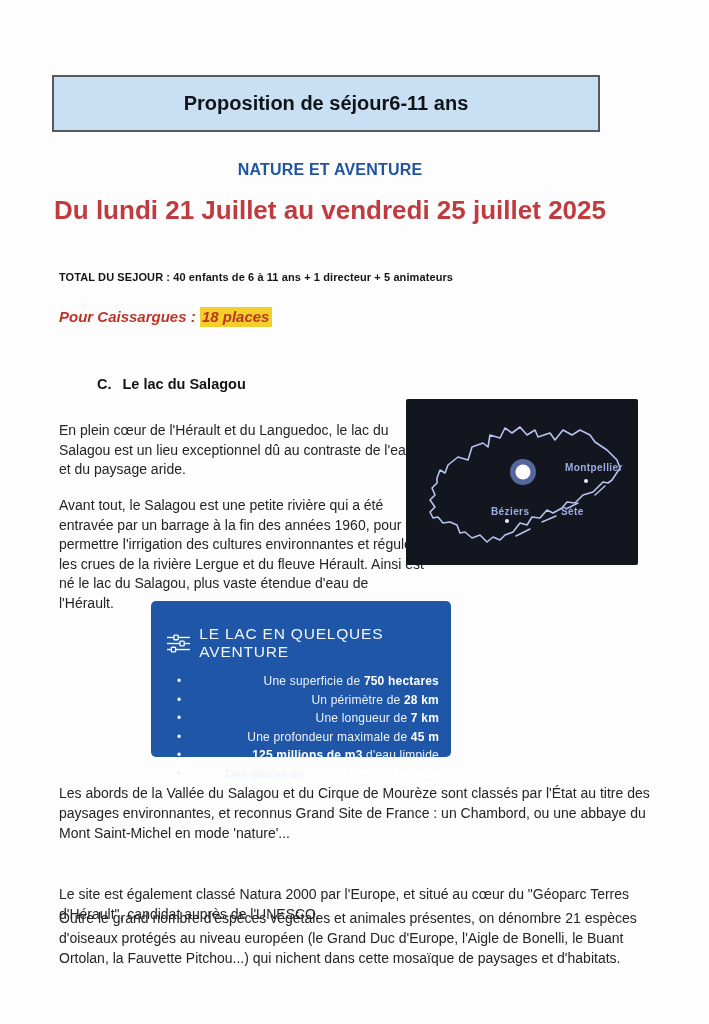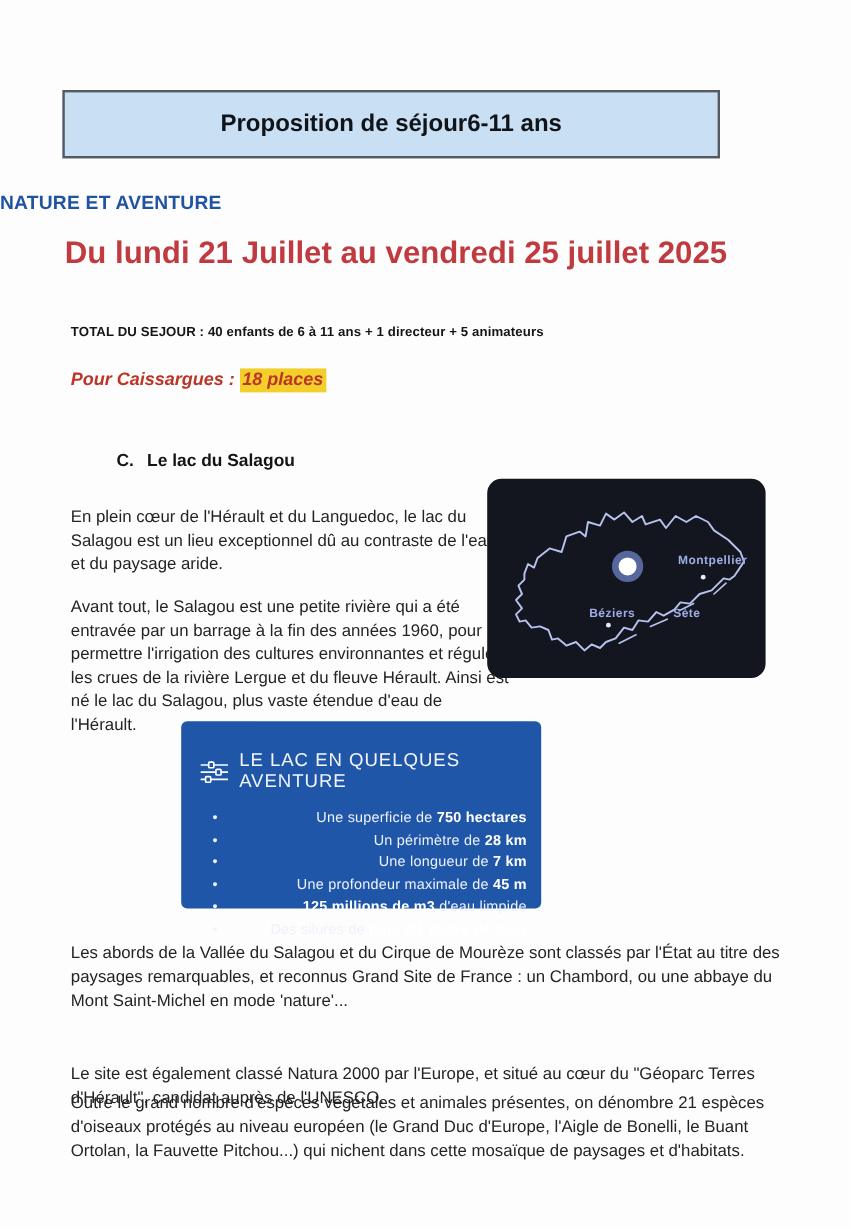--- a/index.html
+++ b/index.html
@@ -15,21 +15,21 @@
     overflow:hidden;
   }
   .title-box{
     position:absolute; left:52px; top:75px; width:548px; height:57px;
     background:var(--title-box-bg); border:2px solid var(--title-box-border);
     box-sizing:border-box; display:flex; flex-direction:row;
     align-items:center; justify-content:center;
     font-size:20px; font-weight:bold; line-height:25px; color:#101418;
   }
   .theme{
-    position:absolute; left:0; top:161px; width:660px; text-align:left;
+    position:absolute; left:0; top:161px; width:660px; text-align:center;
     color:var(--theme-blue); font-weight:bold; font-size:16px; letter-spacing:.2px;
   }
   .date-line{
     position:absolute; left:0; top:195px; width:660px; text-align:center;
     color:var(--date-red); font-weight:bold; font-size:26px;
   }
   .total-line{
     position:absolute; left:59px; top:271px; font-size:11px; font-weight:bold;
     color:#151515; letter-spacing:.1px;
   }
@@ -48,21 +48,21 @@
   .para{
     position:absolute; margin:0; font-size:14px; color:#242424; text-align:left;
   }
   .p1{left:59px; top:421px; width:364px; line-height:19.5px;}
   .p2{left:59px; top:496px; width:368px; line-height:19.5px;}
   .p3{left:59px; top:783px; width:598px; line-height:20px;}
   .p4{left:59px; top:856px; width:598px; line-height:20px;margin-top:28px;}
   .p5{left:59px; top:908px; width:604px; line-height:20px;}
   .map{
     position:absolute; left:406px; top:399px; width:232px; height:166px;
-    background:var(--map-bg); border-radius:12px;
+    background:var(--map-bg); border-radius:2px;
   }
   .map svg{position:absolute; left:0; top:0;}
   .city{
     position:absolute; color:var(--map-label); font-size:10px; font-weight:bold;
     letter-spacing:.4px; white-space:nowrap;
   }
   .city-montpellier{left:159px; top:63px;}
   .city-beziers{left:85px; top:107px;}
   .city-sete{left:155px; top:107px;}
   .city-dot{
@@ -146,17 +146,17 @@
     <ul class="info-list">
       <li><span>Une superficie de </span><span class="b">750 hectares</span><span></span></li>
       <li><span>Un périmètre de </span><span class="b">28 km</span><span></span></li>
       <li><span>Une longueur de </span><span class="b">7 km</span><span></span></li>
       <li><span>Une profondeur maximale de </span><span class="b">45 m</span><span></span></li>
       <li><span></span><span class="b">125 millions de m3</span><span> d'eau limpide</span></li>
       <li><span>Des silures de </span><span class="b">plus d'1 mètre de long</span><span></span></li>
     </ul>
   </div>
 
-  <p class="para p3">Les abords de la Vallée du Salagou et du Cirque de Mourèze sont classés par l'État au titre des paysages remarquables, et reconnus Grand Site de France : un Chambord, ou une abbaye du Mont Saint-Michel en mode 'nature'...</p>
+  <p class="para p3">Les abords de la Vallée du Salagou et du Cirque de Mourèze sont classés par l'État au titre des paysages environnantes, et reconnus Grand Site de France : un Chambord, ou une abbaye du Mont Saint-Michel en mode 'nature'...</p>
   <p class="para p4">Le site est également classé Natura 2000 par l'Europe, et situé au cœur du "Géoparc Terres d'Hérault", candidat auprès de l'UNESCO.</p>
   <p class="para p5">Outre le grand nombre d'espèces végétales et animales présentes, on dénombre 21 espèces d'oiseaux protégés au niveau européen (le Grand Duc d'Europe, l'Aigle de Bonelli, le Buant Ortolan, la Fauvette Pitchou...) qui nichent dans cette mosaïque de paysages et d'habitats.</p>
 
 </div>
 
 </body></html>

